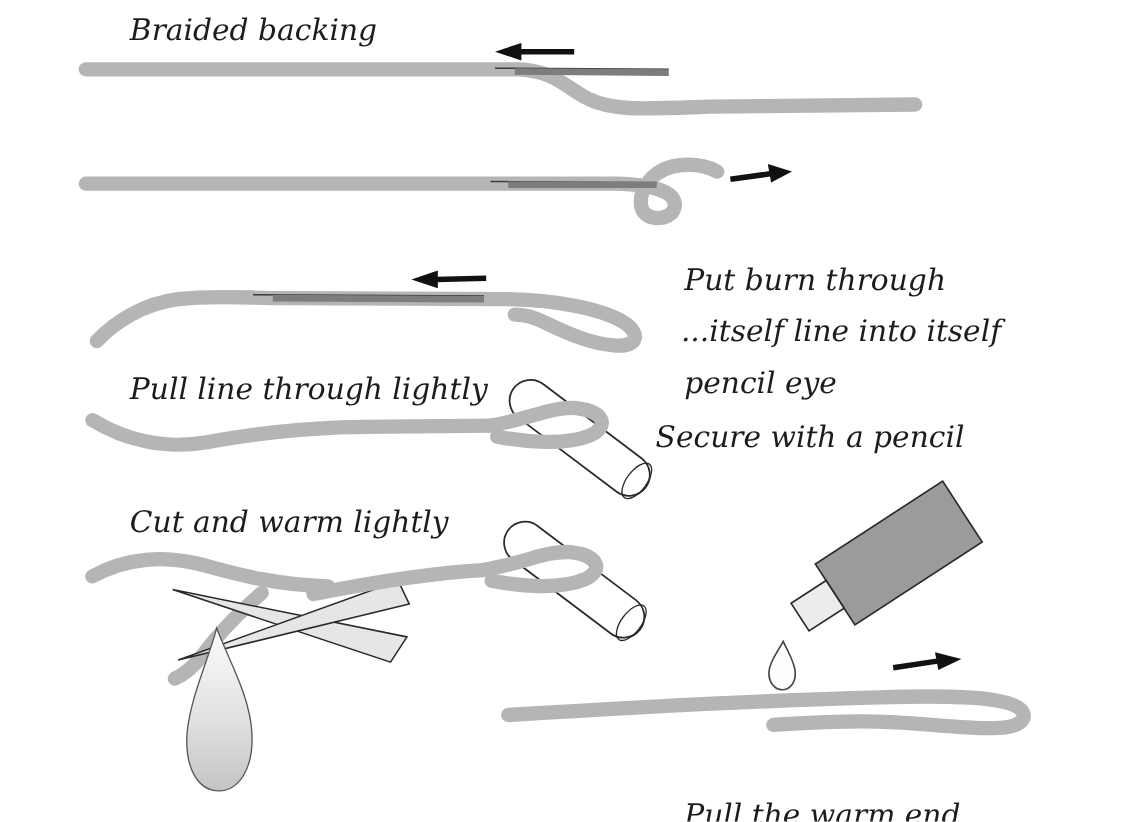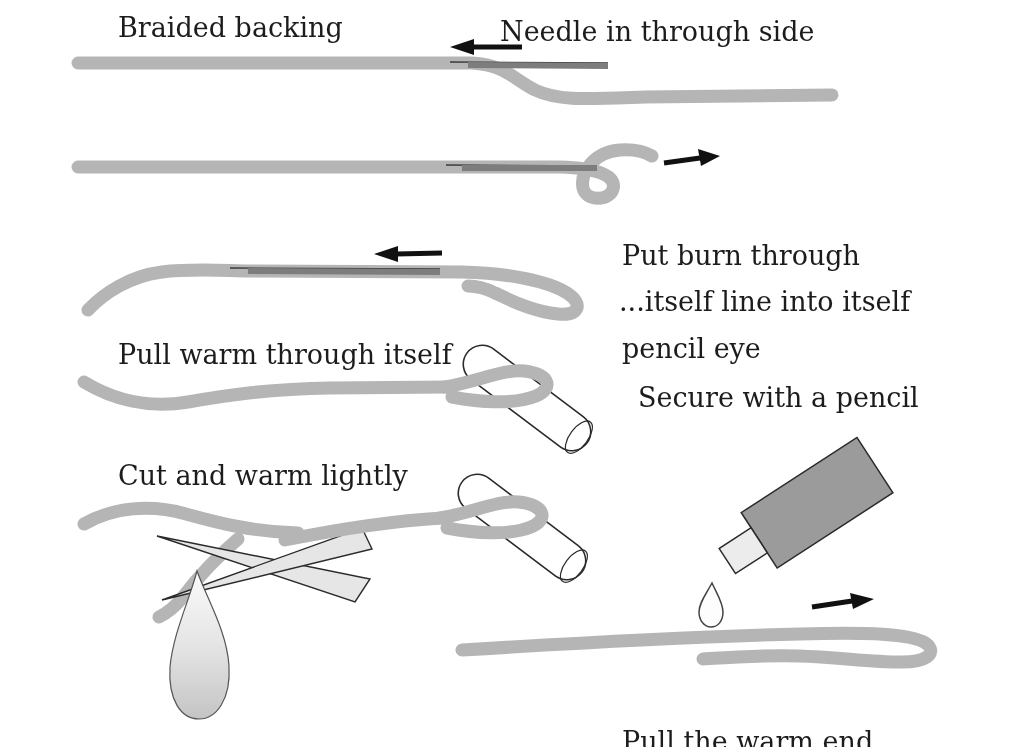--- a/index.html
+++ b/index.html
@@ -1,18 +1,18 @@
 <!DOCTYPE html>
 <html style="--background: #ffffff; --line-gray: #b5b5b5; --needle-gray: #7d7d7d; --text: #1c1c1c; --arrow-black: #111111; --blade-gray: #e6e6e6; --tube-gray: #9b9b9b; --flame-light: #f7f7f7; --flame-dark: #c4c4c4;"><head>
 <meta charset="utf-8">
 <style>
   * { margin:0; padding:0; box-sizing:border-box; }
   html,body { background:#ffffff; }
   body { font-family:"DejaVu Serif","Liberation Serif",serif; }
-  .canvas { position:relative; width:1024px; height:747px; background:var(--background,#ffffff); overflow:hidden; }
+  .canvas { position:relative; width:1024px; height:747px; background:var(--background,#ffffff); overflow:hidden;font-style:italic; }
   .canvas svg { position:absolute; left:0; top:0; }
   .label { position:absolute; font-size:27px; line-height:31px; color:var(--text,#1c1c1c); white-space:pre; }
   .rope { fill:none; stroke:var(--line-gray,#b5b5b5); stroke-width:13; stroke-linecap:round; }
   .needle { stroke:var(--needle-gray,#7d7d7d); stroke-width:6; }
   .needle-edge { stroke:#3a3a3a; stroke-width:1.3; }
   .arrow line { stroke:var(--arrow-black,#111); stroke-width:5; }
   .arrow polygon { fill:var(--arrow-black,#111); }
   .pencil-body { fill:#ffffff; stroke:#2a2a2a; stroke-width:1.6; }
   .pencil-cap { fill:none; stroke:#2a2a2a; stroke-width:1.2; }
   .blade { fill:var(--blade-gray,#e6e6e6); stroke:#2a2a2a; stroke-width:1.4; }
@@ -102,33 +102,32 @@
       <g class="arrow">
         <line x1="812" y1="607" x2="852" y2="601"></line>
         <polygon points="850,593 874,599 853,609"></polygon>
       </g>
       <path class="rope" d="M 462 650 C 560 644 680 637 800 634 C 862 632 916 633 928 645 C 936 654 926 662 902 662 C 868 662 838 657 798 656 C 763 655 735 657 703 659"></path>
     </g>
   </svg>
 
   <div class="label" style="left:118px;top:12px">Braided backing</div>
 
-  <div class="label" style="left:500px;top:16px">Needle in through side</div>
 
   <div class="label" style="left:622px;top:178px">
     <div>Put burn through</div>
     <div>pencil eye</div>
   </div>
 
 
   <div class="label" style="left:619px;top:286px">...itself line into itself</div>
 
-  <div class="label" style="left:118px;top:339px">Pull warm through itself</div>
+  <div class="label" style="left:118px;top:339px">Pull line through lightly</div>
 
-  <div class="label" style="left:638px;top:382px">Secure with a pencil</div>
+  <div class="label" style="left:596px;top:382px">Secure with a pencil</div>
 
   <div class="label" style="left:118px;top:460px">Cut and warm lightly</div>
 
   <div class="label" style="left:622px;top:664px">
     <div>Pull the warm end</div>
     
   </div>
 
 </div>
 

